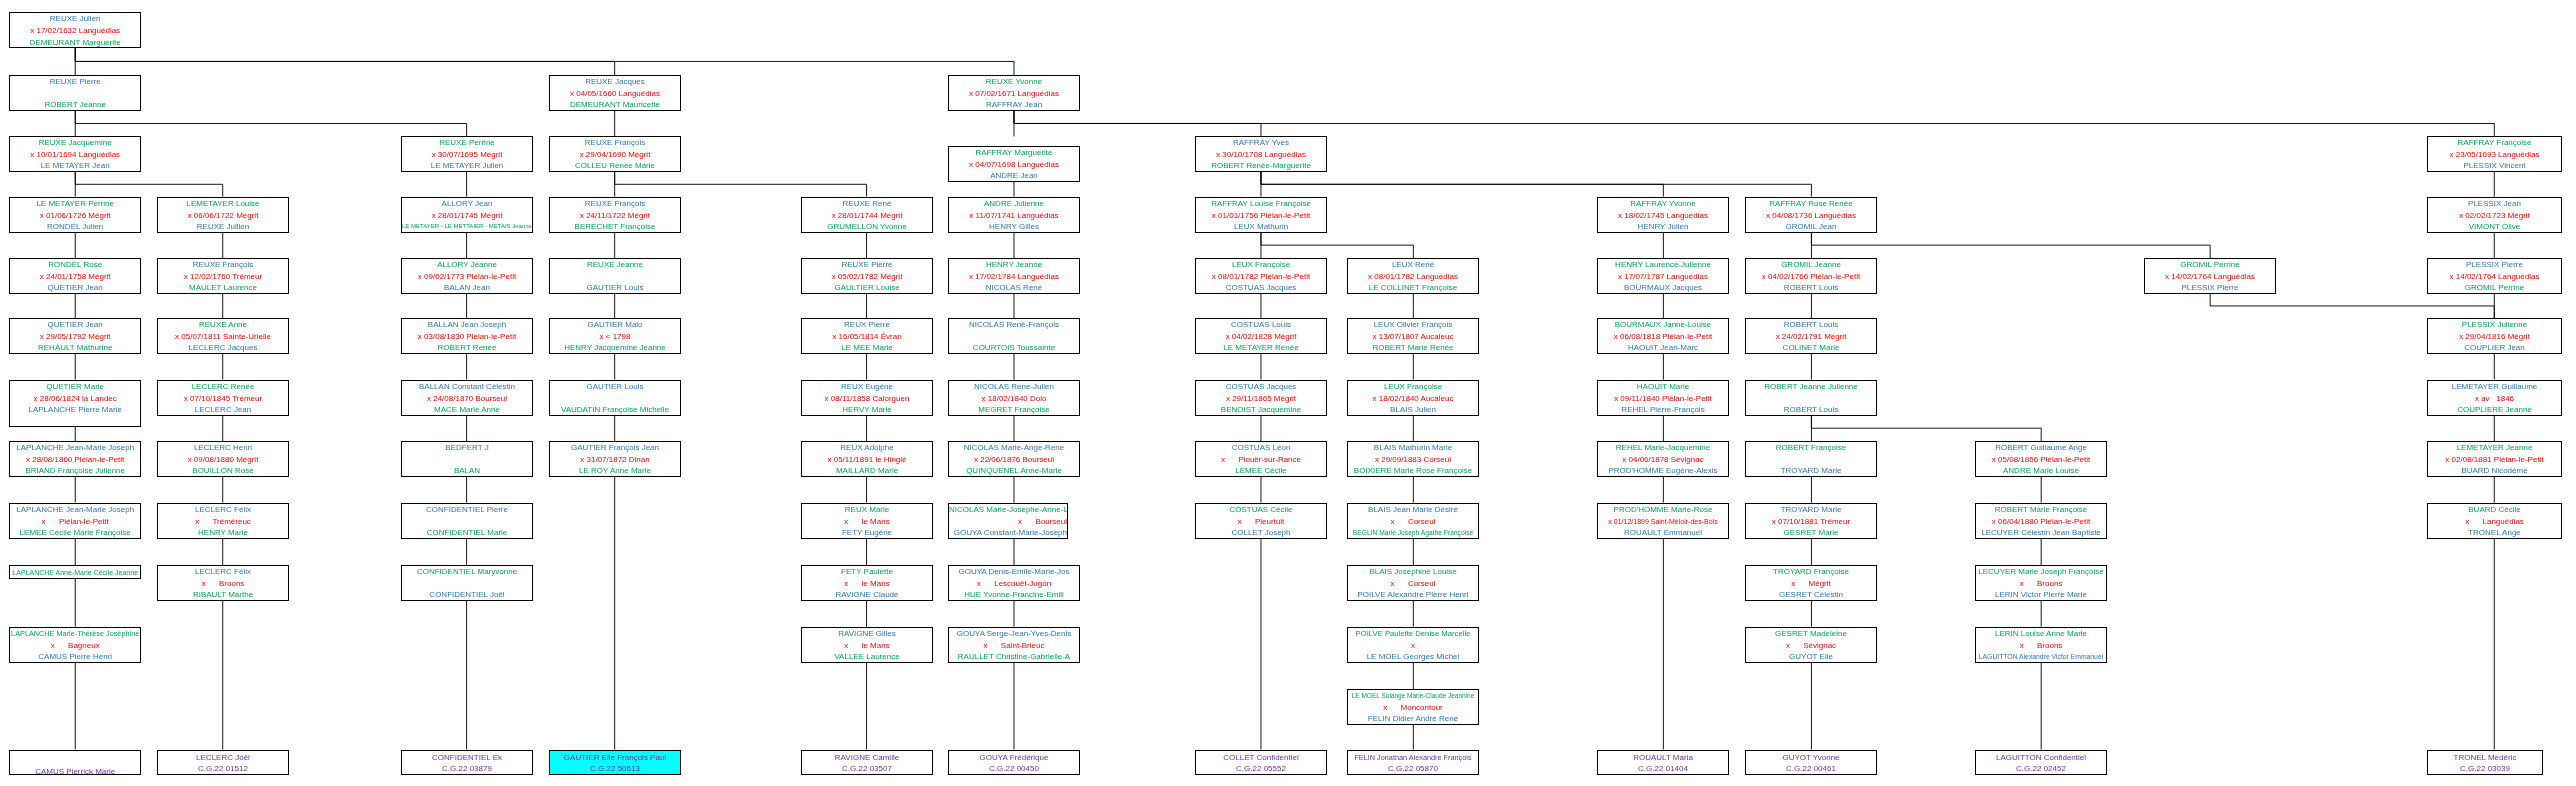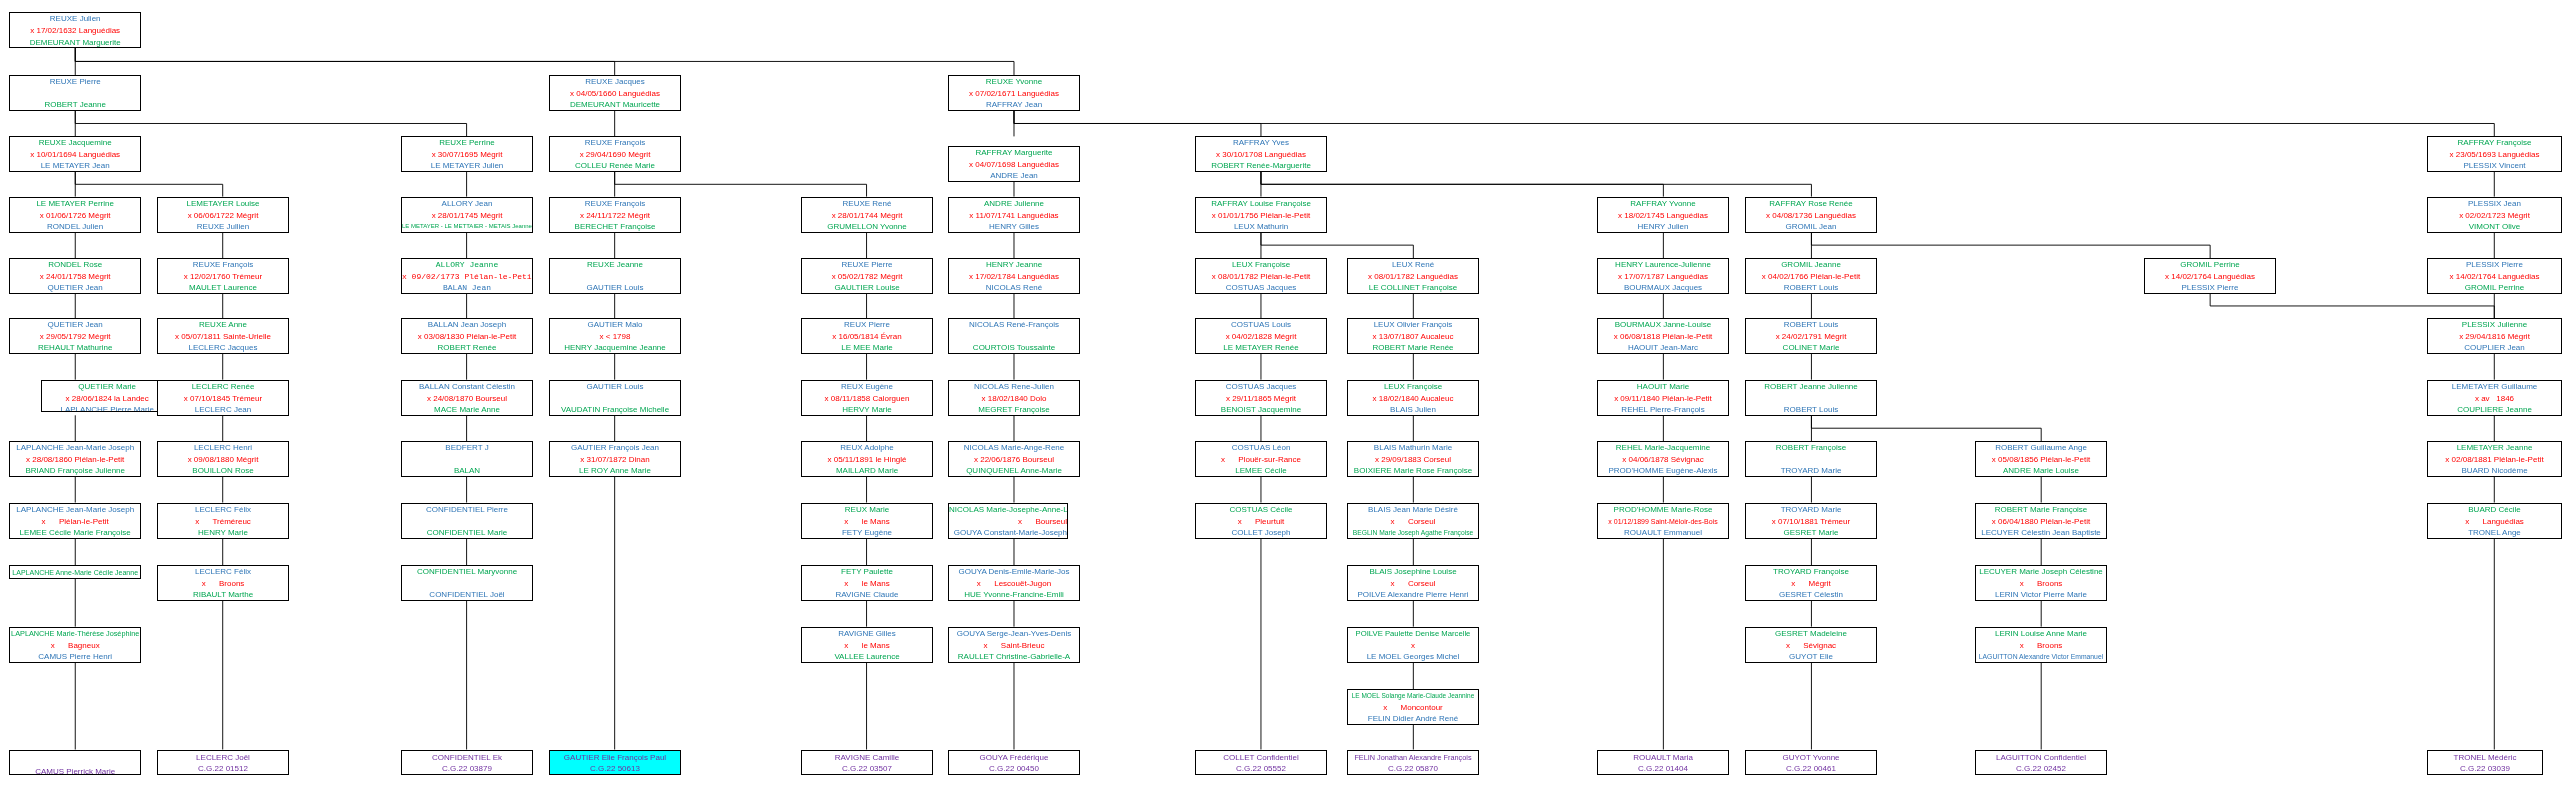--- a/index.html
+++ b/index.html
@@ -231,21 +231,21 @@
       <div class="pbox" style="left: 9.2px; top: 258px; width: 132px; height: 36px;">
         <div class="line c-g">RONDEL Rose</div>
         <div class="line c-r">x 24/01/1758 Mégrit</div>
         <div class="line c-b">QUETIER Jean</div>
       </div>
       <div class="pbox" style="left: 157px; top: 258px; width: 132px; height: 36px;">
         <div class="line c-b">REUXE François</div>
         <div class="line c-r">x 12/02/1760 Trémeur</div>
         <div class="line c-g">MAULET Laurence</div>
       </div>
-      <div class="pbox" style="left: 401px; top: 258px; width: 132px; height: 36px; font-family: Liberation Mono, monospace;">
+      <div class="pbox" style="left: 401px; top: 258px; width: 132px; height: 36px;">
         <div class="line c-g">ALLORY Jeanne</div>
         <div class="line c-r">x 09/02/1773 Plélan-le-Petit</div>
         <div class="line c-b">BALAN Jean</div>
       </div>
       <div class="pbox" style="left: 549px; top: 258px; width: 132px; height: 36px;">
         <div class="line c-g">REUXE Jeanne</div>
         <div class="line c-r"></div>
         <div class="line c-b">GAUTIER Louis</div>
       </div>
       <div class="pbox" style="left: 801px; top: 258px; width: 132px; height: 36px;">
@@ -336,21 +336,21 @@
       <div class="pbox" style="left: 1745px; top: 318px; width: 132px; height: 36px;">
         <div class="line c-b">ROBERT Louis</div>
         <div class="line c-r">x 24/02/1791 Mégrit</div>
         <div class="line c-g">COLINET Marie</div>
       </div>
       <div class="pbox" style="left: 2427px; top: 318px; width: 135px; height: 36px;">
         <div class="line c-g">PLESSIX Julienne</div>
         <div class="line c-r">x 29/04/1816 Mégrit</div>
         <div class="line c-b">COUPLIER Jean</div>
       </div>
-      <div class="pbox" style="left: 9.2px; top: 380px; width: 132px; height: 32px; margin-left: 32px;">
+      <div class="pbox" style="left: 9.2px; top: 380px; width: 132px; height: 47px;">
         <div class="line c-g">QUETIER Marie</div>
         <div class="line c-r">x 28/06/1824 la Landec</div>
         <div class="line c-b">LAPLANCHE Pierre Marie</div>
       </div>
       <div class="pbox" style="left: 157px; top: 380px; width: 132px; height: 36px;">
         <div class="line c-g">LECLERC Renée</div>
         <div class="line c-r">x 07/10/1845 Trémeur</div>
         <div class="line c-b">LECLERC Jean</div>
       </div>
       <div class="pbox" style="left: 401px; top: 380px; width: 132px; height: 36px;">
@@ -540,21 +540,21 @@
         <div class="line c-g">BLAIS Josephine Louise</div>
         <div class="line c-r">x&nbsp;&nbsp;&nbsp;&nbsp;&nbsp;&nbsp;Corseul</div>
         <div class="line c-b">POILVE Alexandre Pierre Henri</div>
       </div>
       <div class="pbox" style="left: 1745px; top: 565px; width: 132px; height: 36px;">
         <div class="line c-g">TROYARD Françoise</div>
         <div class="line c-r">x&nbsp;&nbsp;&nbsp;&nbsp;&nbsp;&nbsp;Mégrit</div>
         <div class="line c-b">GESRET Célestin</div>
       </div>
       <div class="pbox" style="left: 1975px; top: 565px; width: 132px; height: 36px;">
-        <div class="line c-g">LECUYER Marie Joseph Célestine</div>
+        <div class="line c-g">LECUYER Marie Joseph Françoise</div>
         <div class="line c-r">x&nbsp;&nbsp;&nbsp;&nbsp;&nbsp;&nbsp;Broons</div>
         <div class="line c-b">LERIN Victor Pierre Marie</div>
       </div>
       <div class="pbox" style="left: 9.2px; top: 627px; width: 132px; height: 36px;">
         <div class="line c-g" style="font-size: 7.3px;">LAPLANCHE Marie-Thérèse Joséphine</div>
         <div class="line c-r">x&nbsp;&nbsp;&nbsp;&nbsp;&nbsp;&nbsp;Bagneux</div>
         <div class="line c-b">CAMUS Pierre Henri</div>
       </div>
       <div class="pbox" style="left: 801px; top: 627px; width: 132px; height: 36px;">
         <div class="line c-b">RAVIGNE Gilles</div>

